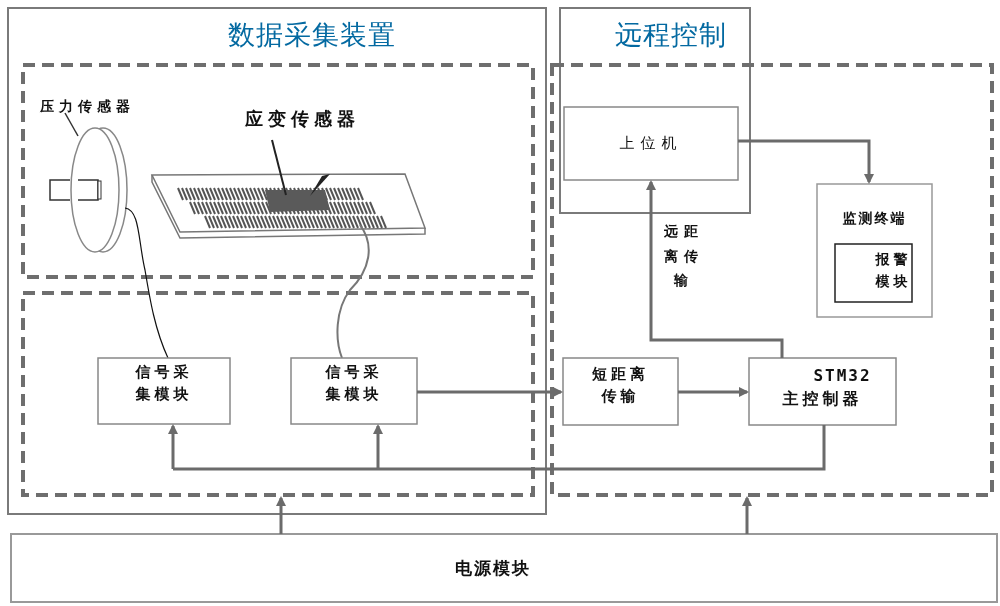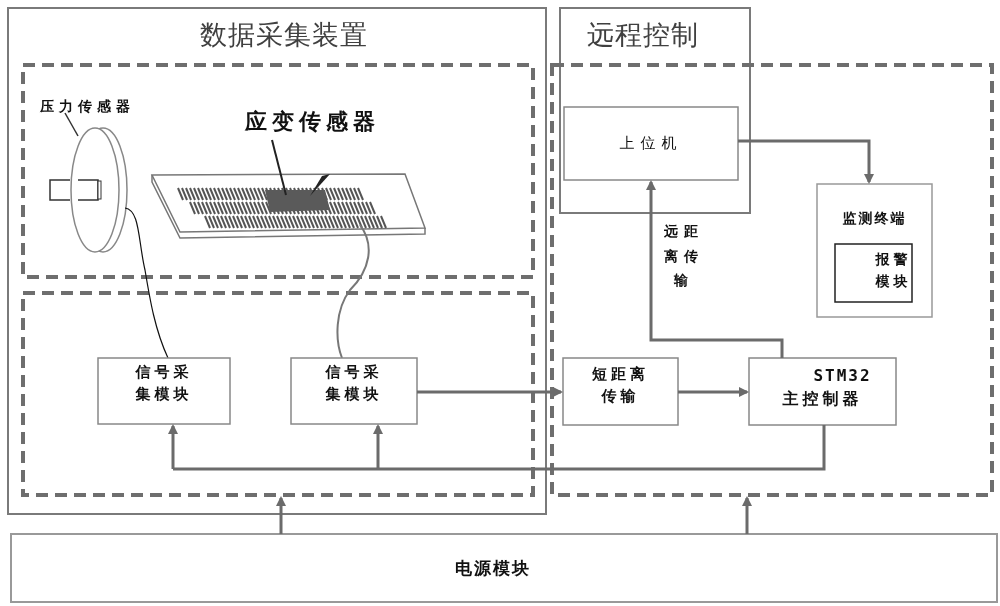--- a/index.html
+++ b/index.html
@@ -1,20 +1,20 @@
 <!DOCTYPE html>
 <html><head>
 <meta charset="utf-8">
 <style>
   html, body { margin: 0; padding: 0; background: #ffffff; }
   body { width: 1000px; height: 606px; position: relative; overflow: hidden;
          font-family: "DejaVu Sans", sans-serif; color: #111; }
   svg#diagram { position: absolute; left: 0; top: 0; }
   .lbl { position: absolute; text-align: center; line-height: 1.45; font-weight: bold; letter-spacing: 4px; }
-  .title { position: absolute; font-family: "DejaVu Serif", serif; font-size: 27px; color: #404040; font-weight: normal; letter-spacing: 1px; }
+  .title { position: absolute; font-family: "DejaVu Serif", serif; font-size: 27px; color: #0369a1; font-weight: normal; letter-spacing: 1px; margin-left: 28px; }
 </style>
 </head>
 <body>
 
 <svg id="diagram" width="1000" height="606" viewBox="0 0 1000 606">
   <defs>
     <marker id="arr" markerWidth="10" markerHeight="10" refX="8" refY="5" orient="auto" markerUnits="userSpaceOnUse">
       <path d="M0,0 L10,5 L0,10 z" fill="#6b6b6b"></path>
     </marker>
   </defs>
@@ -209,21 +209,21 @@
 
     <line x1="281" y1="534" x2="281" y2="498" marker-end="url(#arr)"></line>
     <line x1="747" y1="534" x2="747" y2="498" marker-end="url(#arr)"></line>
   </g>
 </svg>
 
 <div class="title" style="left:200px; top:17px;">数据采集装置</div>
 <div class="title" style="left:587px; top:17px;">远程控制</div>
 
 <div class="lbl" style="left:40px; top:96px; font-size:14px; letter-spacing:5px;">压力传感器</div>
-<div class="lbl" style="left:245px; top:106px; font-size:22px; letter-spacing:5px;">应变传感器</div>
+<div class="lbl" style="left:245px; top:106px; font-size:18px; letter-spacing:5px;">应变传感器</div>
 
 <div class="lbl" style="left:98px; top:362px; width:132px; font-size:15px;">
   <div>信号采</div>
   <div>集模块</div>
 </div>
 <div class="lbl" style="left:291px; top:362px; width:126px; font-size:15px;">
   <div>信号采</div>
   <div>集模块</div>
 </div>
 <div class="lbl" style="left:563px; top:364px; width:115px; font-size:15px;">

